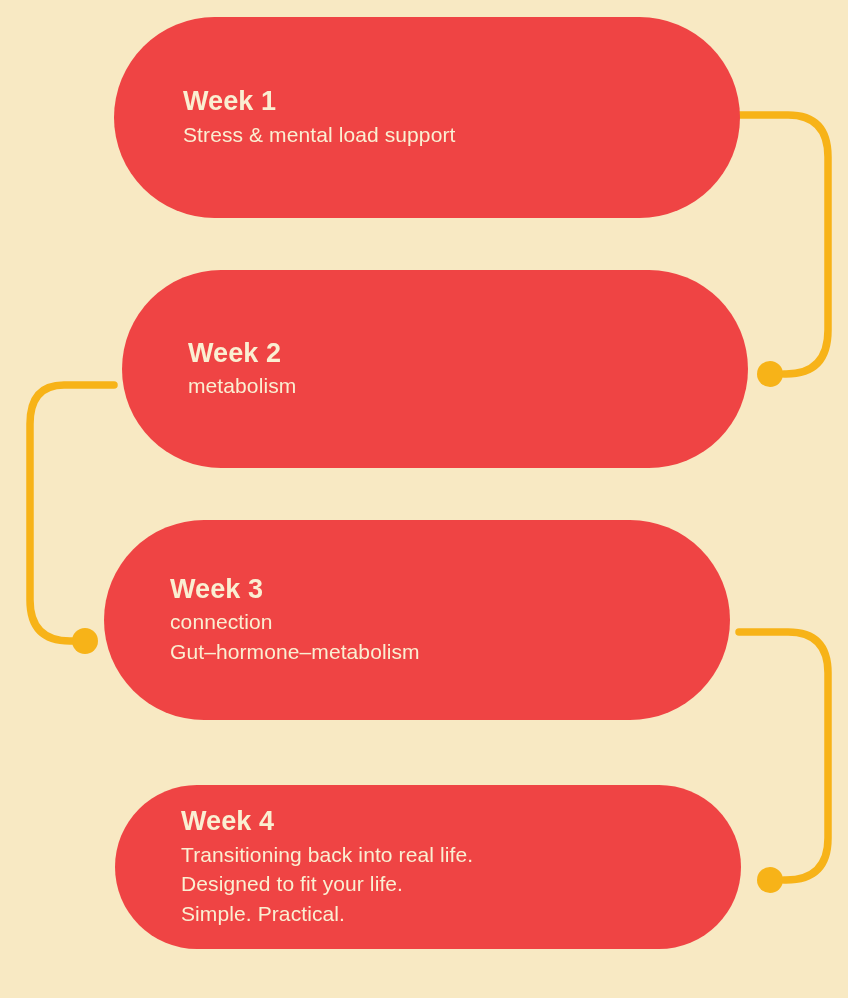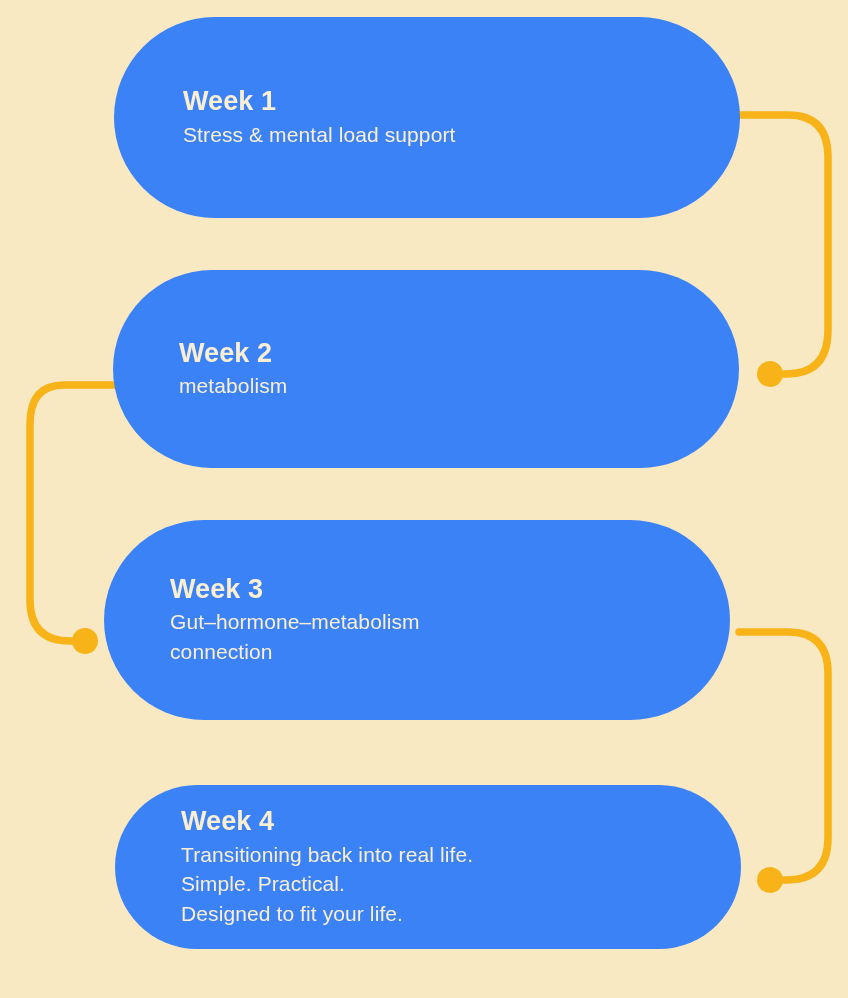--- a/index.html
+++ b/index.html
@@ -23,29 +23,29 @@
     position: absolute;
     left: 0;
     top: 0;
     width: 848px;
     height: 998px;
     pointer-events: none;
   }
   .week-card {
     position: absolute;
     box-sizing: border-box;
-    background: #3b82f6;
+    background: #ef4444;
     border-radius: 999px;
     display: flex;
     flex-direction: column;
     justify-content: center;
     color: #FAEFD2;
   }
   .card-1 { left: 114px; top: 17px;  width: 626px; height: 201px; padding: 0 70px; }
-  .card-2 { left: 113px; top: 270px; width: 626px; height: 198px; padding: 8px 66px; }
+  .card-2 { left: 122px; top: 270px; width: 626px; height: 198px; padding: 8px 66px; }
   .card-3 { left: 104px; top: 520px; width: 626px; height: 200px; padding: 0 66px; }
   .card-4 { left: 115px; top: 785px; width: 626px; height: 164px; padding: 4px 66px; }
 
   .week-title {
     font-size: 27px;
     font-weight: 700;
     letter-spacing: 0.1px;
     line-height: 1.24;
     margin-bottom: 1px;
   }
@@ -91,27 +91,27 @@
   <div class="week-card card-2">
     <div class="week-title">Week 2</div>
     <div class="week-body">
       <span class="line">metabolism</span>
     </div>
   </div>
 
   <div class="week-card card-3">
     <div class="week-title">Week 3</div>
     <div class="week-body">
+      <span class="line">connection</span>
       <span class="line">Gut–hormone–metabolism</span>
-      <span class="line">connection</span>
     </div>
   </div>
 
   <div class="week-card card-4">
     <div class="week-title">Week 4</div>
     <div class="week-body">
       <span class="line">Transitioning back into real life.</span>
+      <span class="line">Designed to fit your life.</span>
       <span class="line">Simple. Practical.</span>
-      <span class="line">Designed to fit your life.</span>
     </div>
   </div>
 
 </div>
 
 </body></html>

